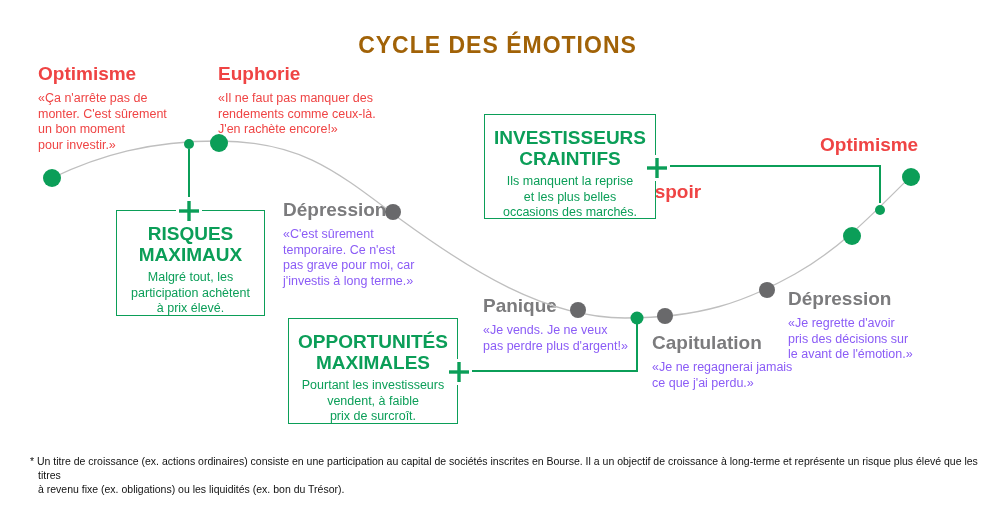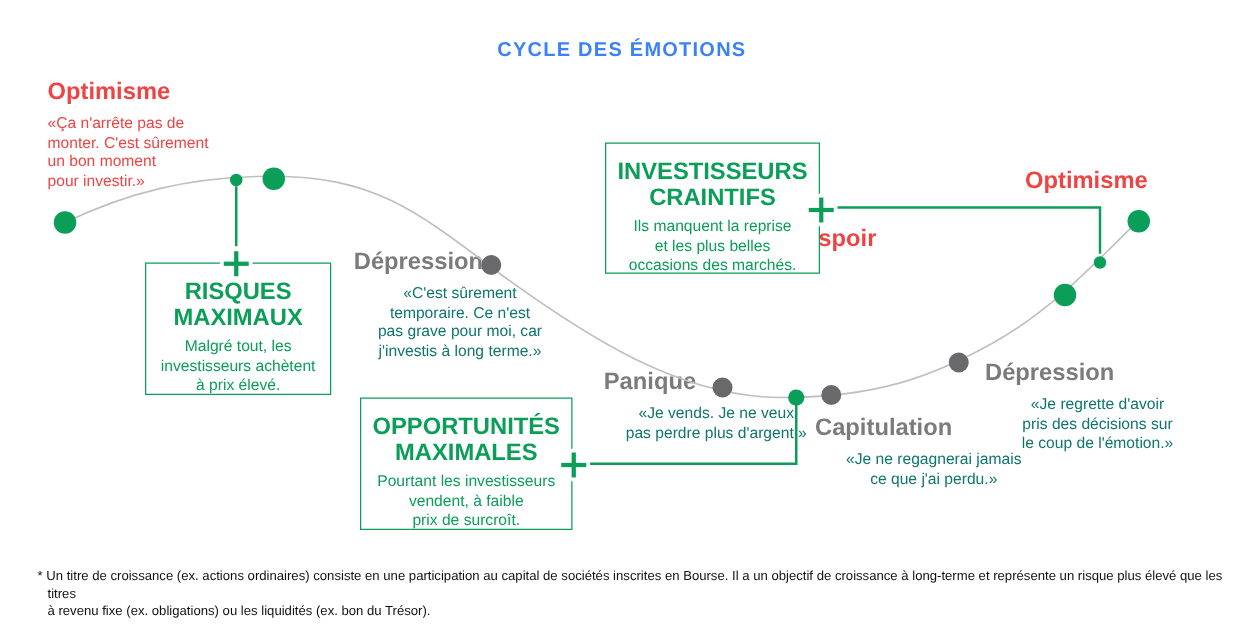--- a/index.html
+++ b/index.html
@@ -2,32 +2,32 @@
 <html><head>
 <meta charset="utf-8">
 <style>
   html,body{margin:0;padding:0;background:#ffffff;}
   #stage-canvas{
     position:relative;width:995px;height:515px;background:#ffffff;overflow:hidden;
     font-family:"Liberation Sans", sans-serif;
   }
   .main-title{
     position:absolute;left:0;right:0;top:32px;text-align:center;
-    font-size:16px;font-weight:bold;letter-spacing:1px;color:#3b82f6;
+    font-size:23px;font-weight:bold;letter-spacing:1px;color:#a16207;
   }
   .stage{position:absolute;}
   .stage h3{
     margin:0 0 7px 0;font-size:19px;font-weight:bold;line-height:20px;
   }
   .stage .quote{
     font-size:12.5px;line-height:15.5px;white-space:pre-line;
   }
   .stage.green h3,.stage.green .quote{color:#ef4444;}
   .stage.gray h3{color:#7b7b7d;}
-  .stage.gray .quote{color:#0f766e;text-align:center;}
+  .stage.gray .quote{color:#8b5cf6;}
 
   .callout{
     position:absolute;border:1.5px solid #0b9e58;box-sizing:border-box;
     display:flex;flex-direction:column;align-items:center;justify-content:flex-start;
     text-align:center;color:#0b9e58;background:#ffffff;
   }
   .callout .co-title{
     font-size:19px;font-weight:bold;line-height:21px;white-space:pre-line;margin-top:12px;
   }
   .callout .co-body{
@@ -53,20 +53,26 @@
   <div class="main-title">CYCLE DES ÉMOTIONS</div>
 
   <div class="stage green" style="left:38px;top:64px;width:180px;">
     <h3>Optimisme</h3>
     <div class="quote">«Ça n'arrête pas de
 monter. C'est sûrement
 un bon moment
 pour investir.»</div>
   </div>
 
+  <div class="stage green" style="left:218px;top:64px;width:195px;">
+    <h3>Euphorie</h3>
+    <div class="quote">«Il ne faut pas manquer des
+rendements comme ceux-là.
+J'en rachète encore!»</div>
+  </div>
 
   <div class="stage gray" style="left:283px;top:200px;width:170px;">
     <h3>Dépression</h3>
     <div class="quote">«C'est sûrement
 temporaire. Ce n'est
 pas grave pour moi, car
 j'investis à long terme.»</div>
   </div>
 
   <div class="stage gray" style="left:483px;top:296px;width:180px;">
@@ -78,36 +84,36 @@
   <div class="stage gray" style="left:652px;top:333px;width:190px;">
     <h3>Capitulation</h3>
     <div class="quote">«Je ne regagnerai jamais
 ce que j'ai perdu.»</div>
   </div>
 
   <div class="stage gray" style="left:788px;top:289px;width:180px;">
     <h3>Dépression</h3>
     <div class="quote">«Je regrette d'avoir
 pris des décisions sur
-le coup de l'émotion.»</div>
+le avant de l'émotion.»</div>
   </div>
 
   <div class="stage green" style="left:642px;top:182px;width:210px;">
     <h3>Espoir</h3>
   </div>
 
   <div class="stage green" style="left:820px;top:135px;width:150px;">
     <h3>Optimisme</h3>
   </div>
 
   <div class="callout" id="risques-box">
     <div class="co-title">RISQUES
 MAXIMAUX</div>
     <div class="co-body">Malgré tout, les
-investisseurs achètent
+participation achètent
 à prix élevé.</div>
   </div>
 
   <div class="callout" id="opportunites-box">
     <div class="co-title">OPPORTUNITÉS
 MAXIMALES</div>
     <div class="co-body">Pourtant les investisseurs
 vendent, à faible
 prix de surcroît.</div>
   </div>

